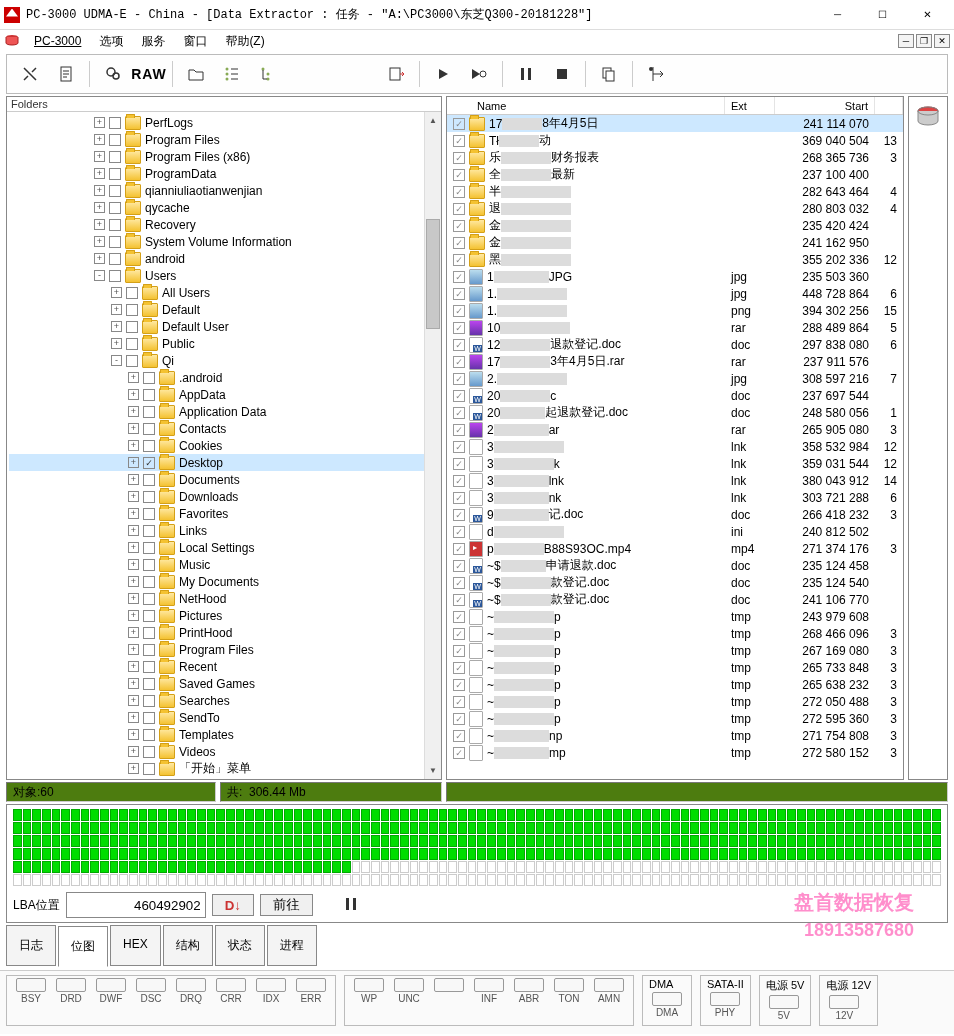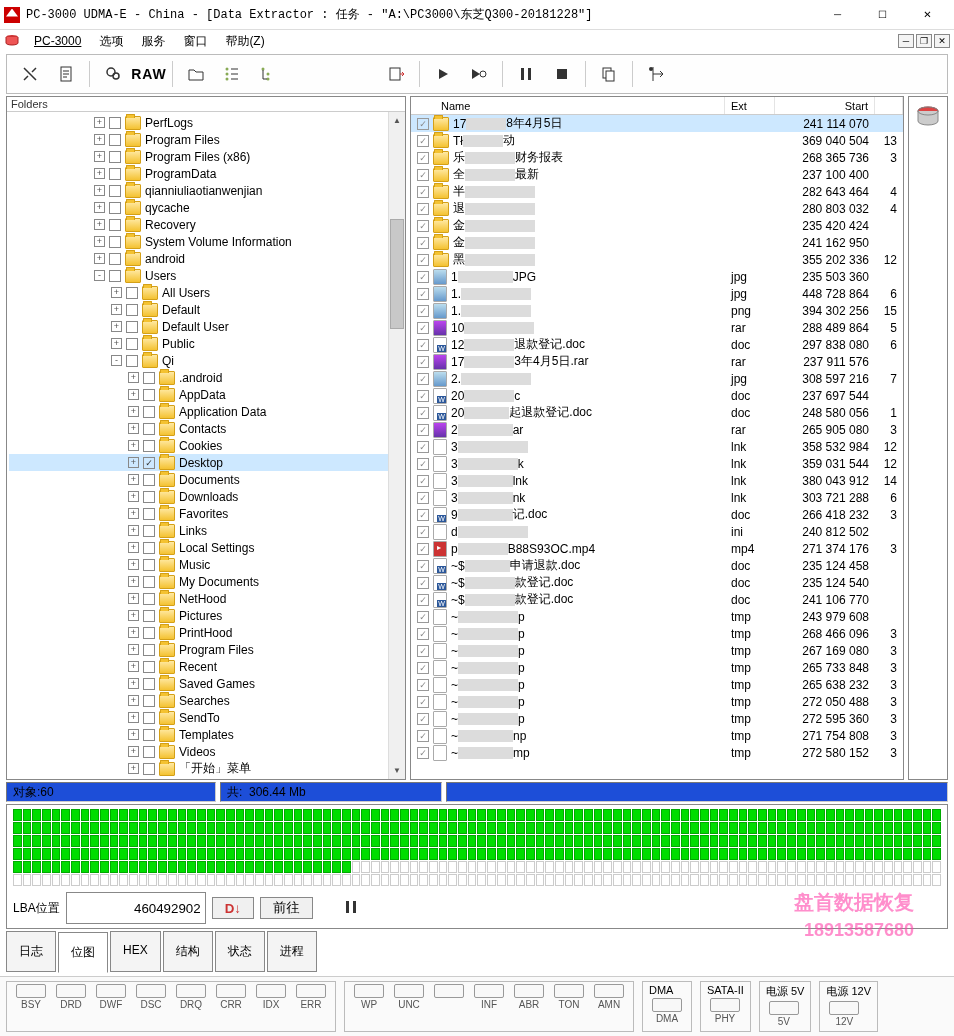--- a/index.html
+++ b/index.html
@@ -18,21 +18,21 @@
 .menubar .sub-win-ctrl { margin-left:auto; display:flex; gap:2px; }
 .menubar .sub-win-ctrl span { width:16px; height:14px; border:1px solid #888; display:flex; align-items:center; justify-content:center; font-size:9px; cursor:pointer; background:#f4f4f4; }
 
 .toolbar { height: 40px; border: 1px solid #bbb; margin: 2px 6px; display:flex; align-items:center; padding: 0 6px; gap: 2px; background:#fefefe; }
 .tb-btn { width:34px; height:30px; display:flex; align-items:center; justify-content:center; cursor:pointer; border:1px solid transparent; }
 .tb-sep { width:1px; height:26px; background:#ccc; margin:0 4px; }
 .raw-label { font-weight:bold; font-size:14px; letter-spacing:1px; }
 
 .main-row { display:flex; height: 684px; margin: 0 6px; gap:4px; }
 .panel { border:1px solid #888; background:#fff; display:flex; flex-direction:column; }
-.folders-panel { width: 400px; }
+.folders-panel { width: 436px; }
 .files-panel { flex:1; }
 .side-strip { width:40px; border:1px solid #888; display:flex; flex-direction:column; align-items:center; padding-top:6px; }
 
 .panel-header { font-size:11px; padding:1px 4px; border-bottom:1px solid #ccc; background:#fff; color:#333; }
 
 .tree { flex:1; overflow:auto; padding: 2px 2px 2px 2px; position:relative; }
 .tree-row { display:flex; align-items:center; height:17px; white-space:nowrap; cursor:pointer; }
 .tree-row.selected { background:#cde8ff; }
 .expander { width:11px; height:11px; border:1px solid #888; display:flex; align-items:center; justify-content:center; font-size:9px; line-height:1; margin-right:4px; color:#555; cursor:pointer; flex-shrink:0; }
 .cb { width:12px; height:12px; border:1px solid #888; margin-right:4px; flex-shrink:0; display:flex; align-items:center; justify-content:center; font-size:9px; color:#333; cursor:pointer; }
@@ -59,32 +59,32 @@
 .file-row.sel { background:#cde8ff; }
 .f-cb { width:12px; height:12px; border:1px solid #999; margin:0 4px 0 6px; flex-shrink:0; display:flex; align-items:center; justify-content:center; cursor:pointer; color:#888; }
 .f-cb.ck::after { content:'✓'; font-size:9px; }
 .f-name { flex:1; display:flex; align-items:center; overflow:hidden; }
 .blur { background:#dcdcdc; color:#dcdcdc; display:inline-block; height:12px; }
 .f-ext { width:50px; padding-left:6px; }
 .f-start { width:100px; text-align:right; padding-right:6px; font-variant-numeric: tabular-nums; }
 .f-end { width:28px; text-align:right; padding-right:6px; }
 
 .status-row { display:flex; height:20px; margin:2px 6px 0; gap:4px; }
-.status-cell { border:1px inset #ccc; padding:1px 6px; font-size:12px; background:#1d4ed8; }
+.status-cell { border:1px inset #ccc; padding:1px 6px; font-size:12px; background:#4d7c0f; }
 .status-cell.a { width:210px; }
 .status-cell.b { width:222px; }
 .status-cell.c { flex:1; }
 
 .bitmap-panel { border:1px solid #888; margin:2px 6px; padding:4px 6px; background:#fff; }
 .bitmap { display:grid; grid-template-columns: repeat(96, 1fr); gap:1px; }
 .bm-cell { height:12px; background:#0d0; border:1px solid #0a0; }
 .bm-cell.off { background:#fff; border-color:#ccc; }
 
 .lba-row { display:flex; align-items:center; gap:6px; margin-top:6px; font-size:12px; }
-.lba-input { width:140px; height:32px; border:1px solid #888; padding:0 4px; text-align:right; background:#fff; }
+.lba-input { width:140px; height:26px; border:1px solid #888; padding:0 4px; text-align:right; background:#fff; }
 .lba-btn { height:22px; padding:0 12px; border:1px solid #888; background:#f0f0f0; cursor:pointer; }
 
 .tab-row { display:flex; margin:2px 6px 4px; gap:2px; }
 .tab { padding:11px 12px; border:1px solid #888; background:#f4f4f4; font-size:12px; cursor:pointer; }
 .tab.active { background:#fff; border-bottom-color:#fff; position:relative; top:1px; }
 
 .status-groups { display:flex; gap:8px; padding:4px 6px 8px; border-top:1px solid #ccc; background:#fafafa; }
 .sg { border:1px solid #bbb; padding:2px 6px 4px; font-size:11px; }
 .sg-title { font-size:11px; margin-bottom:2px; }
 .sg-leds { display:flex; gap:4px; }

